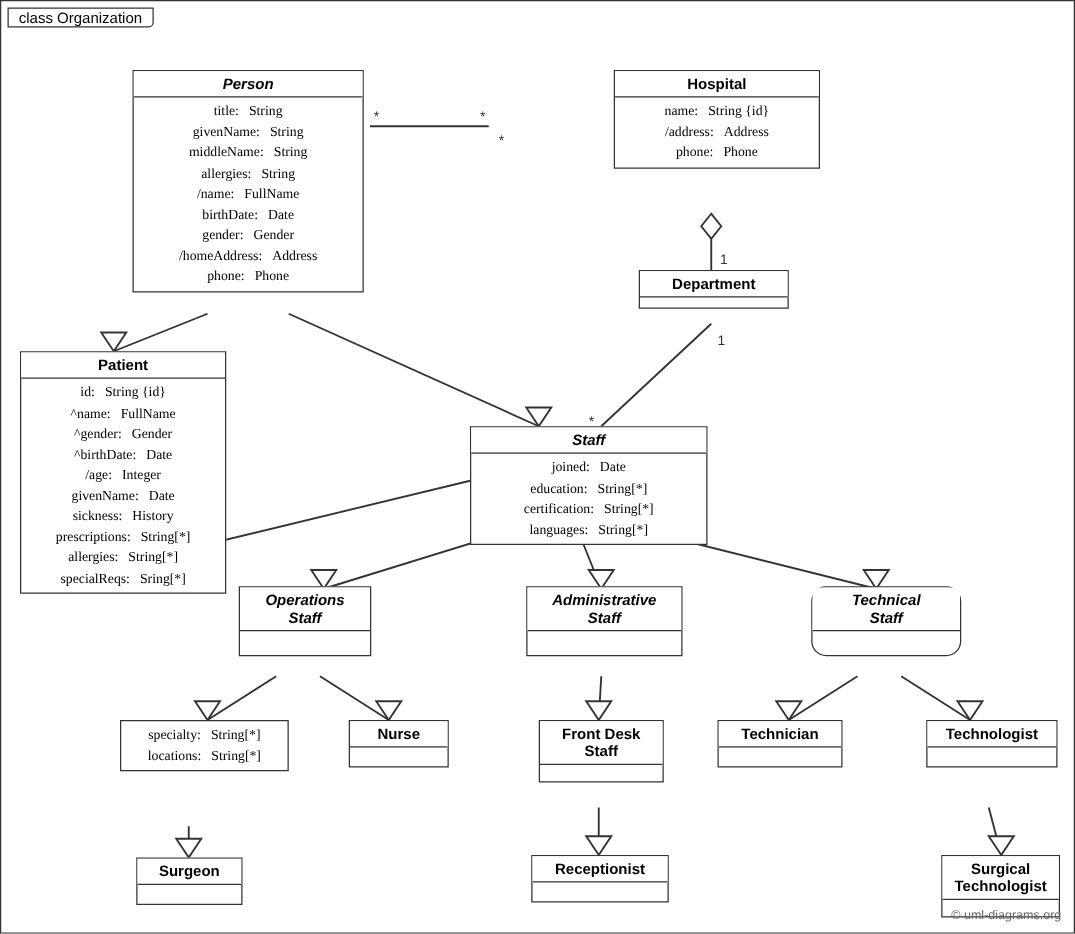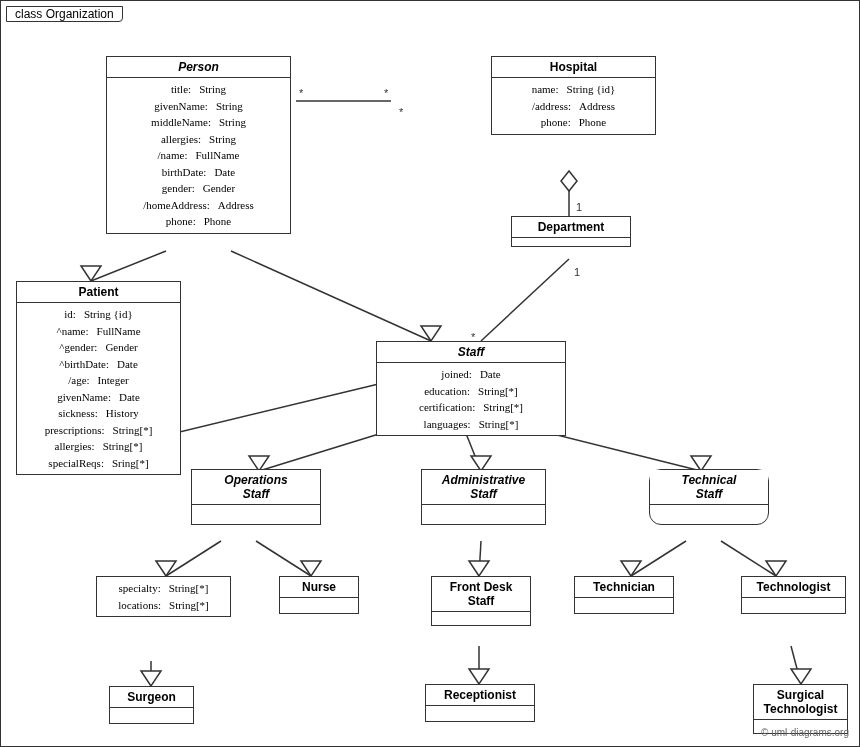--- a/index.html
+++ b/index.html
@@ -286,21 +286,21 @@
           <span class="attr-name">allergies:</span>
           <span class="attr-type">String[*]</span>
         </div>
       <div class="attr-row">
           <span class="attr-name">specialReqs:</span>
           <span class="attr-type">Sring[*]</span>
         </div>
     </div>
   </div>
 
-  <div class="class-box" style="left:190px; top:468px; width:130px; min-height:56px;">
+  <div class="class-box" style="left:190px; top:468px; width:106px; min-height:56px;">
     <div class="class-title italic">Operations<br>Staff</div>
   </div>
 
   <div class="class-box" style="left:420px; top:468px; width:125px; min-height:56px;">
     <div class="class-title italic">Administrative<br>Staff</div>
   </div>
 
   <div class="class-box" style="left:648px; top:468px; width:120px; min-height:56px;border-radius:12px;">
     <div class="class-title italic">Technical<br>Staff</div>
   </div>

